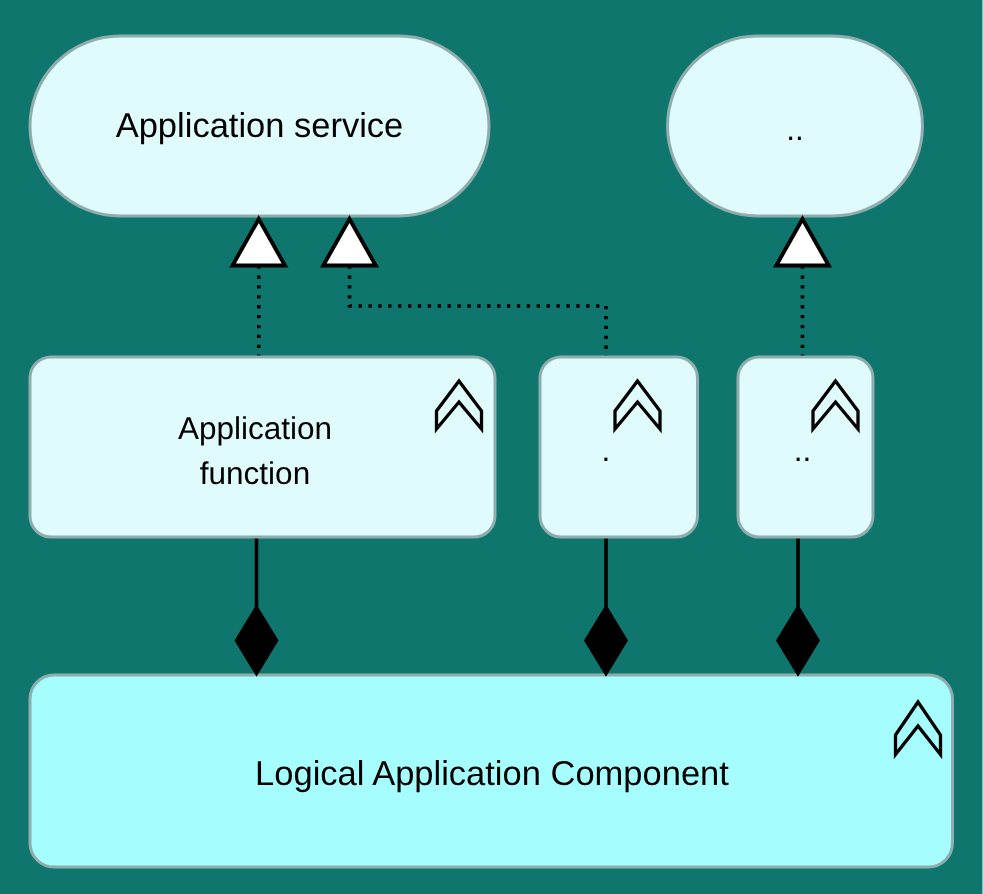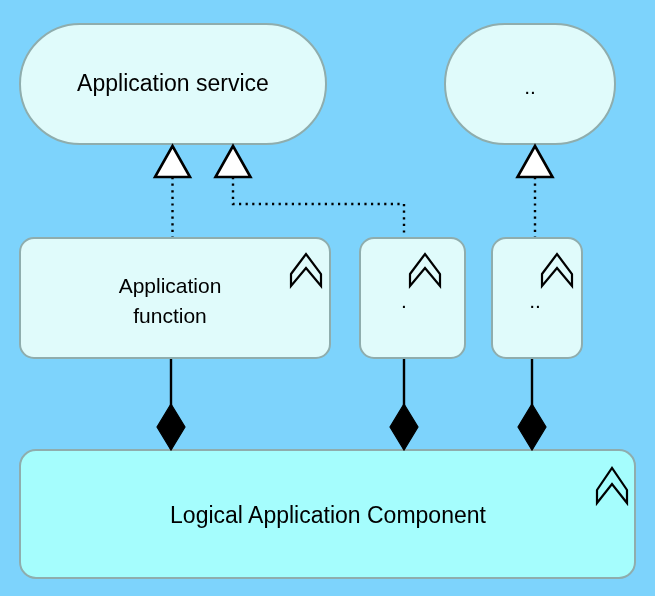--- a/index.html
+++ b/index.html
@@ -10,21 +10,21 @@
   body {
     width: 655px;
     height: 596px;
     font-family: "Liberation Sans", sans-serif;
     overflow: hidden;
   }
   #diagram-root {
     position: relative;
     width: 655px;
     height: 596px;
-    background: #7dd3fc;
+    background: #0f766e;
   }
   svg#archimate-canvas {
     display: block;
     width: 655px;
     height: 596px;
   }
   .node-shape {
     stroke: #8fadad;
     stroke-width: 2;
   }

